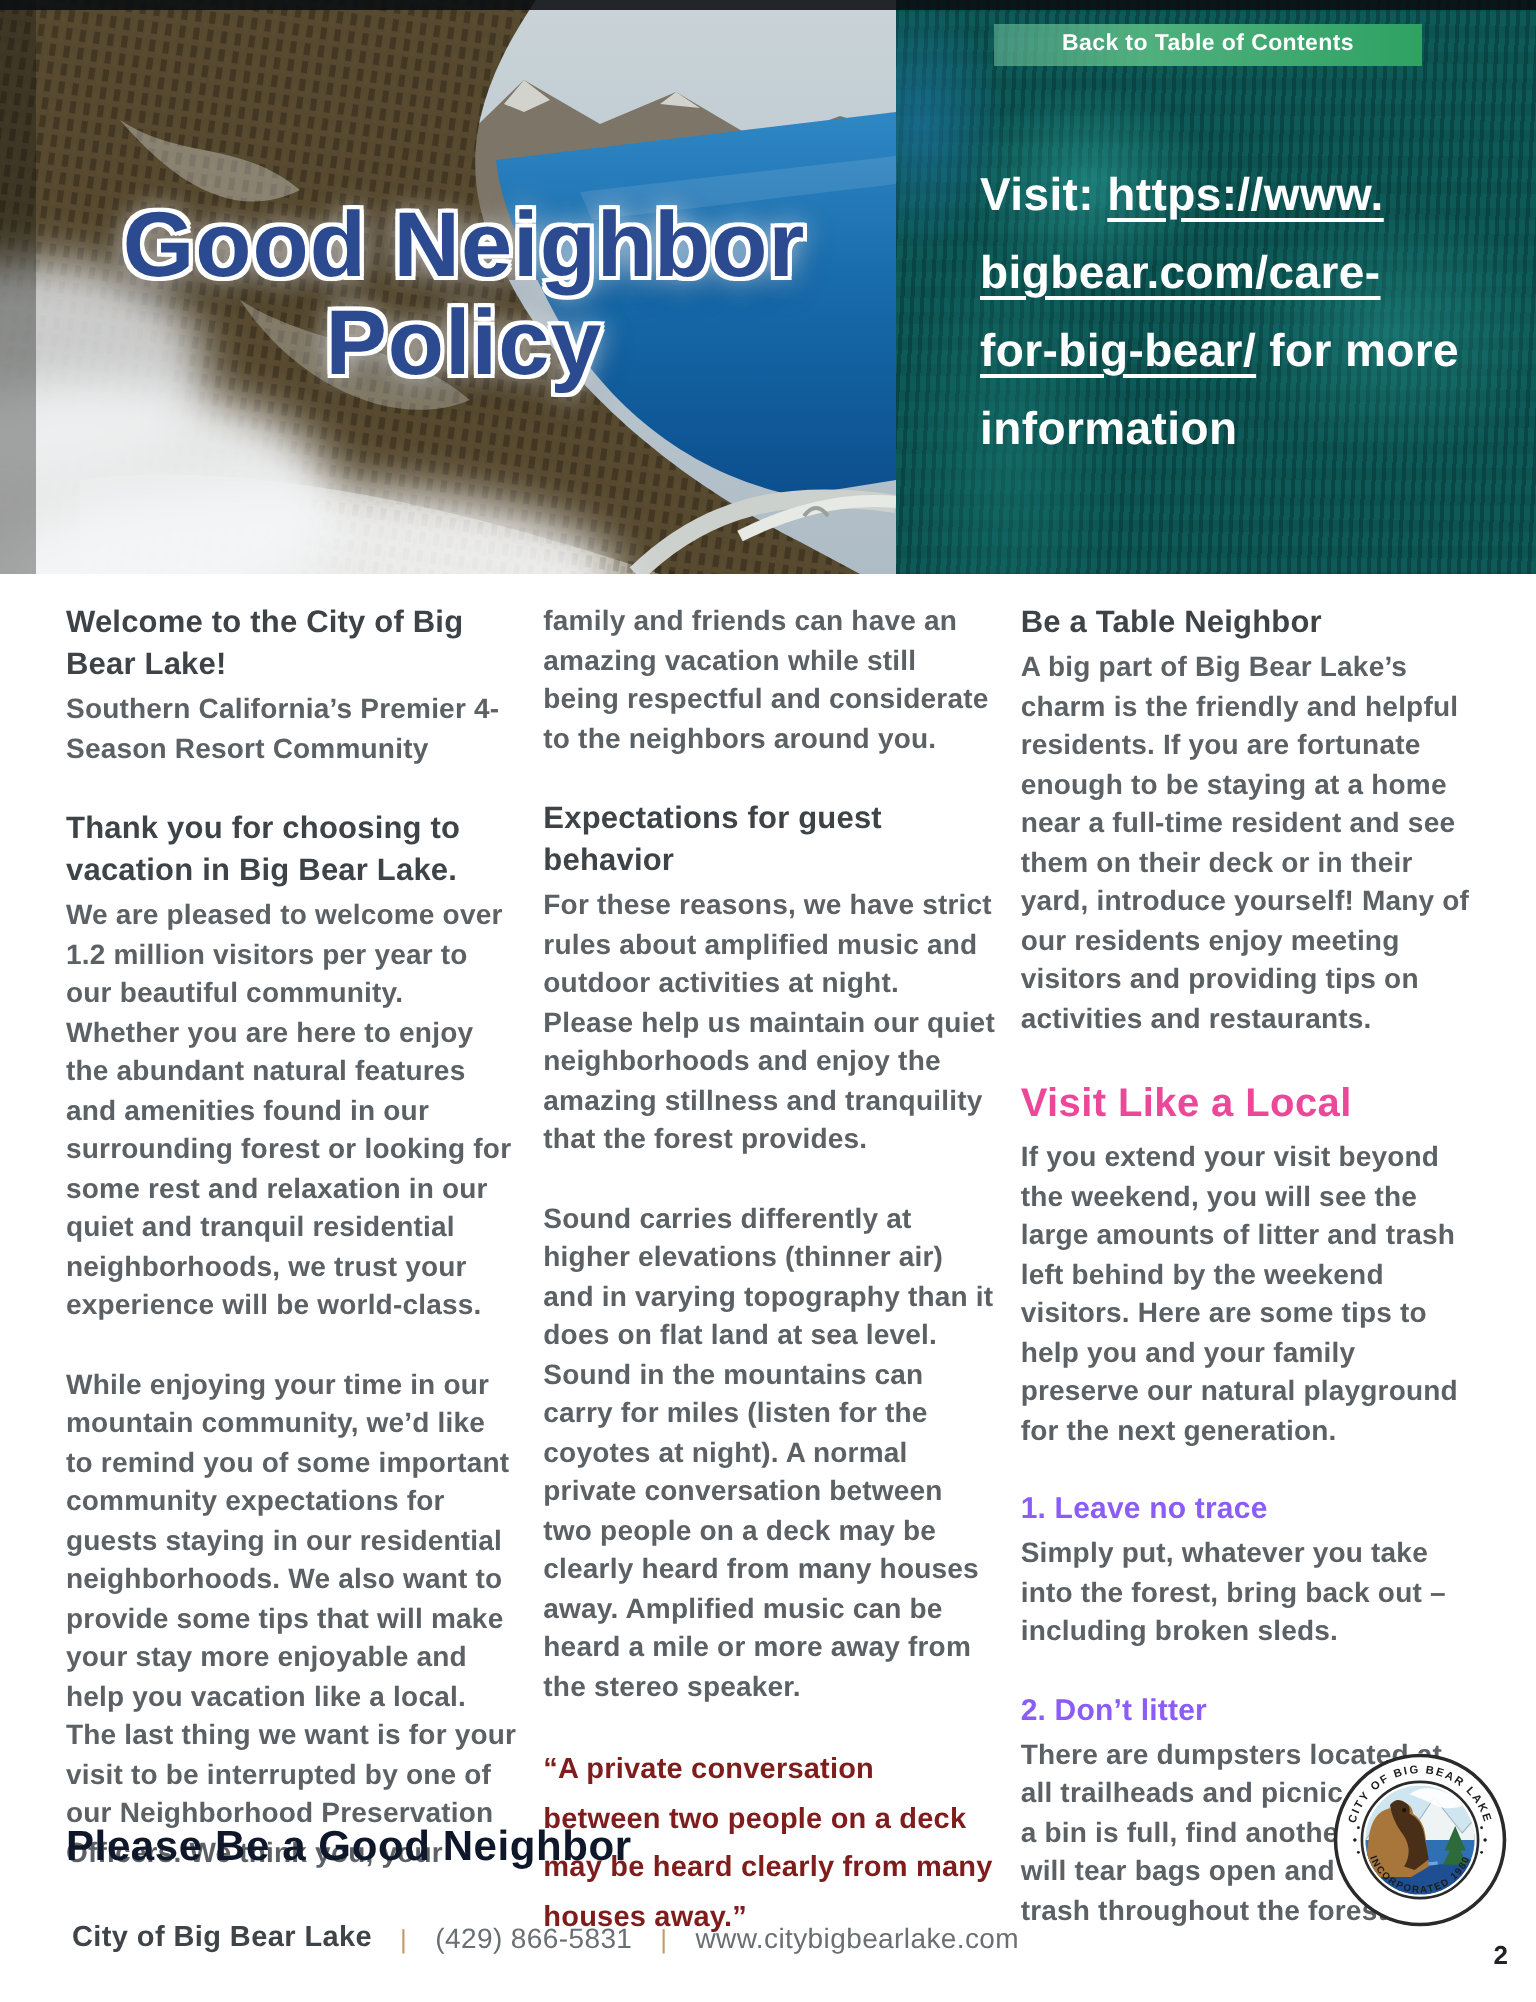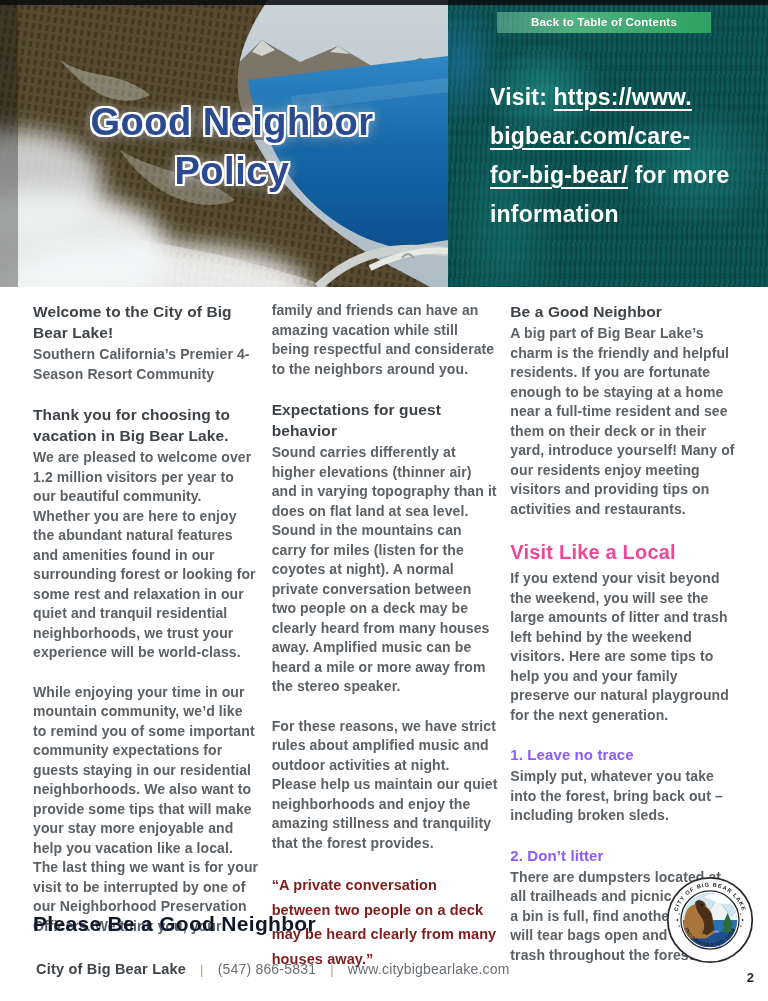--- a/index.html
+++ b/index.html
@@ -28,21 +28,21 @@
 
   .back-btn {
     position:absolute; top:12px; right:0; width:214px; height:21px;
     background:linear-gradient(90deg, rgba(116,198,163,.55), rgba(86,184,130,.92) 35%, #2fa263);
     color:#fff; font-size:11.5px; font-weight:bold; letter-spacing:.2px;
     text-align:center; line-height:21px; cursor:pointer;
   }
 
   .hero-title {
     position:absolute; top:98px; left:36px; width:392px; text-align:center;
-    font-size:38px; line-height:49px; font-weight:bold; letter-spacing:.5px;
+    font-size:46px; line-height:49px; font-weight:bold; letter-spacing:.5px;
     color:#2b4a8f;
     text-shadow:
       -2px -2px 0 #fff, 2px -2px 0 #fff, -2px 2px 0 #fff, 2px 2px 0 #fff,
       0 -2px 0 #fff, 0 2px 0 #fff, -2px 0 0 #fff, 2px 0 0 #fff,
       0 0 14px rgba(255,255,255,.95), 0 4px 18px rgba(35,45,75,.45);
   }
 
   .visit {
     position:absolute; left:490px; top:78px; width:264px;
     color:#ffffff; font-size:23px; line-height:39px; font-weight:bold; letter-spacing:.2px;
@@ -168,43 +168,43 @@
       <h3>Welcome to the City of Big Bear Lake!</h3>
       <p>Southern California’s Premier 4-Season Resort Community</p>
       <h3>Thank you for choosing to vacation in Big Bear Lake.</h3>
       <p>We are pleased to welcome over 1.2 million visitors per year to our beautiful community. Whether you are here to enjoy the abundant natural features and amenities found in our surrounding forest or looking for some rest and relaxation in our quiet and tranquil residential neighborhoods, we trust your experience will be world-class.</p>
       <p>While enjoying your time in our mountain community, we’d like to remind you of some important community expectations for guests staying in our residential neighborhoods. We also want to provide some tips that will make your stay more enjoyable and help you vacation like a local. The last thing we want is for your visit to be interrupted by one of our Neighborhood Preservation Officers. We think you, your</p>
     </div>
 
     <div class="col">
       <p>family and friends can have an amazing vacation while still being respectful and considerate to the neighbors around you.</p>
       <h3>Expectations for guest behavior</h3>
+      <p>For these reasons, we have strict rules about amplified music and outdoor activities at night. Please help us maintain our quiet neighborhoods and enjoy the amazing stillness and tranquility that the forest provides.</p>
       <p>Sound carries differently at higher elevations (thinner air) and in varying topography than it does on flat land at sea level. Sound in the mountains can carry for miles (listen for the coyotes at night). A normal private conversation between two people on a deck may be clearly heard from many houses away. Amplified music can be heard a mile or more away from the stereo speaker.</p>
-      <p>For these reasons, we have strict rules about amplified music and outdoor activities at night. Please help us maintain our quiet neighborhoods and enjoy the amazing stillness and tranquility that the forest provides.</p>
       <p class="quote">“A private conversation between two people on a deck may be heard clearly from many houses away.”</p>
     </div>
 
     <div class="col">
-      <h3>Be a Good Neighbor</h3>
+      <h3>Be a Table Neighbor</h3>
       <p>A big part of Big Bear Lake’s charm is the friendly and helpful residents. If you are fortunate enough to be staying at a home near a full-time resident and see them on their deck or in their yard, introduce yourself! Many of our residents enjoy meeting visitors and providing tips on activities and restaurants.</p>
       <div class="blue-h">Visit Like a Local</div>
       <p>If you extend your visit beyond the weekend, you will see the large amounts of litter and trash left behind by the weekend visitors. Here are some tips to help you and your family preserve our natural playground for the next generation.</p>
       <div class="teal-h">1. Leave no trace</div>
       <p>Simply put, whatever you take into the forest, bring back out – including broken sleds.</p>
       <div class="teal-h">2. Don’t litter</div>
       <p>There are dumpsters located at all trailheads and picnic areas. If a bin is full, find another. Animals will tear bags open and spread trash throughout the forest.</p>
     </div>
   </div>
 
   <div class="footer-heading">Please Be a Good Neighbor</div>
 
   <div class="footer-row">
     <span class="org">City of Big Bear Lake</span>
     <span class="pipe">|</span>
-    <span>(547) 866-5831</span>
+    <span>(429) 866-5831</span>
     <span class="pipe">|</span>
     <span>www.citybigbearlake.com</span>
   </div>
 
   <svg class="seal" viewBox="0 0 100 100">
     <defs>
       <path id="arcTop" d="M 50,50 m -38,0 a 38,38 0 1 1 76,0" fill="none"></path>
       <path id="arcBot" d="M 50,50 m -30,0 a 30,30 0 0 0 60,0" fill="none"></path>
       <clipPath id="sealClip">
           <circle cx="50" cy="50" r="31"></circle>

